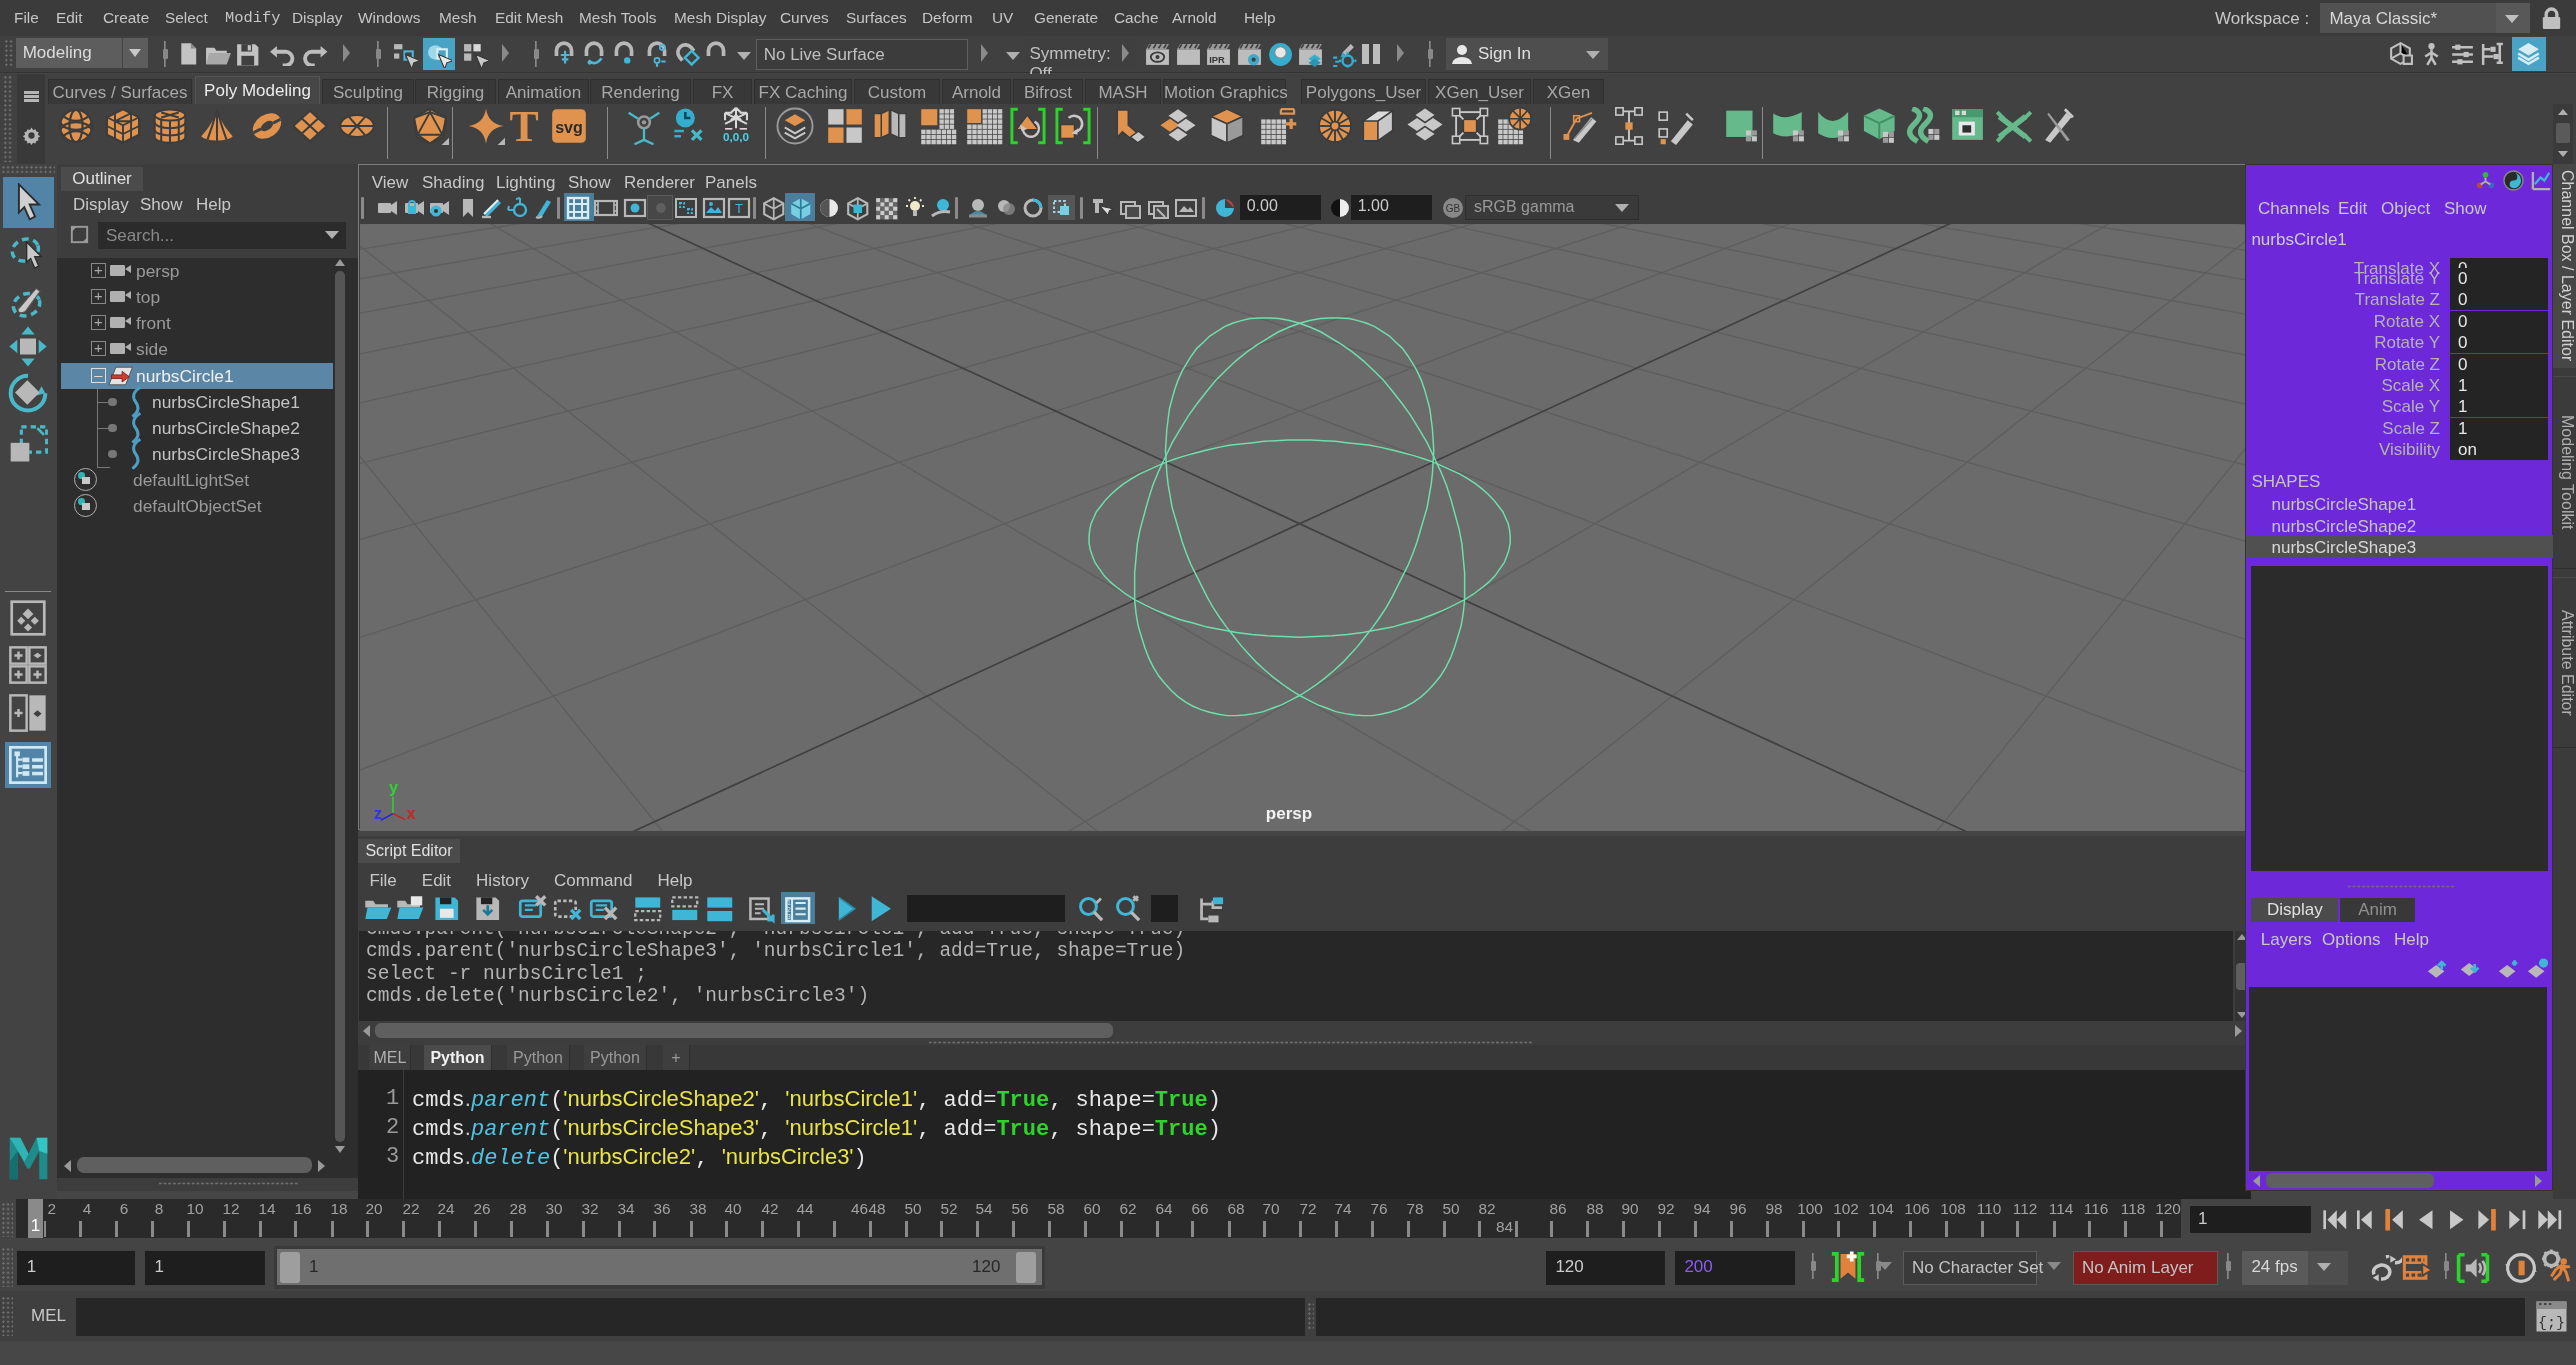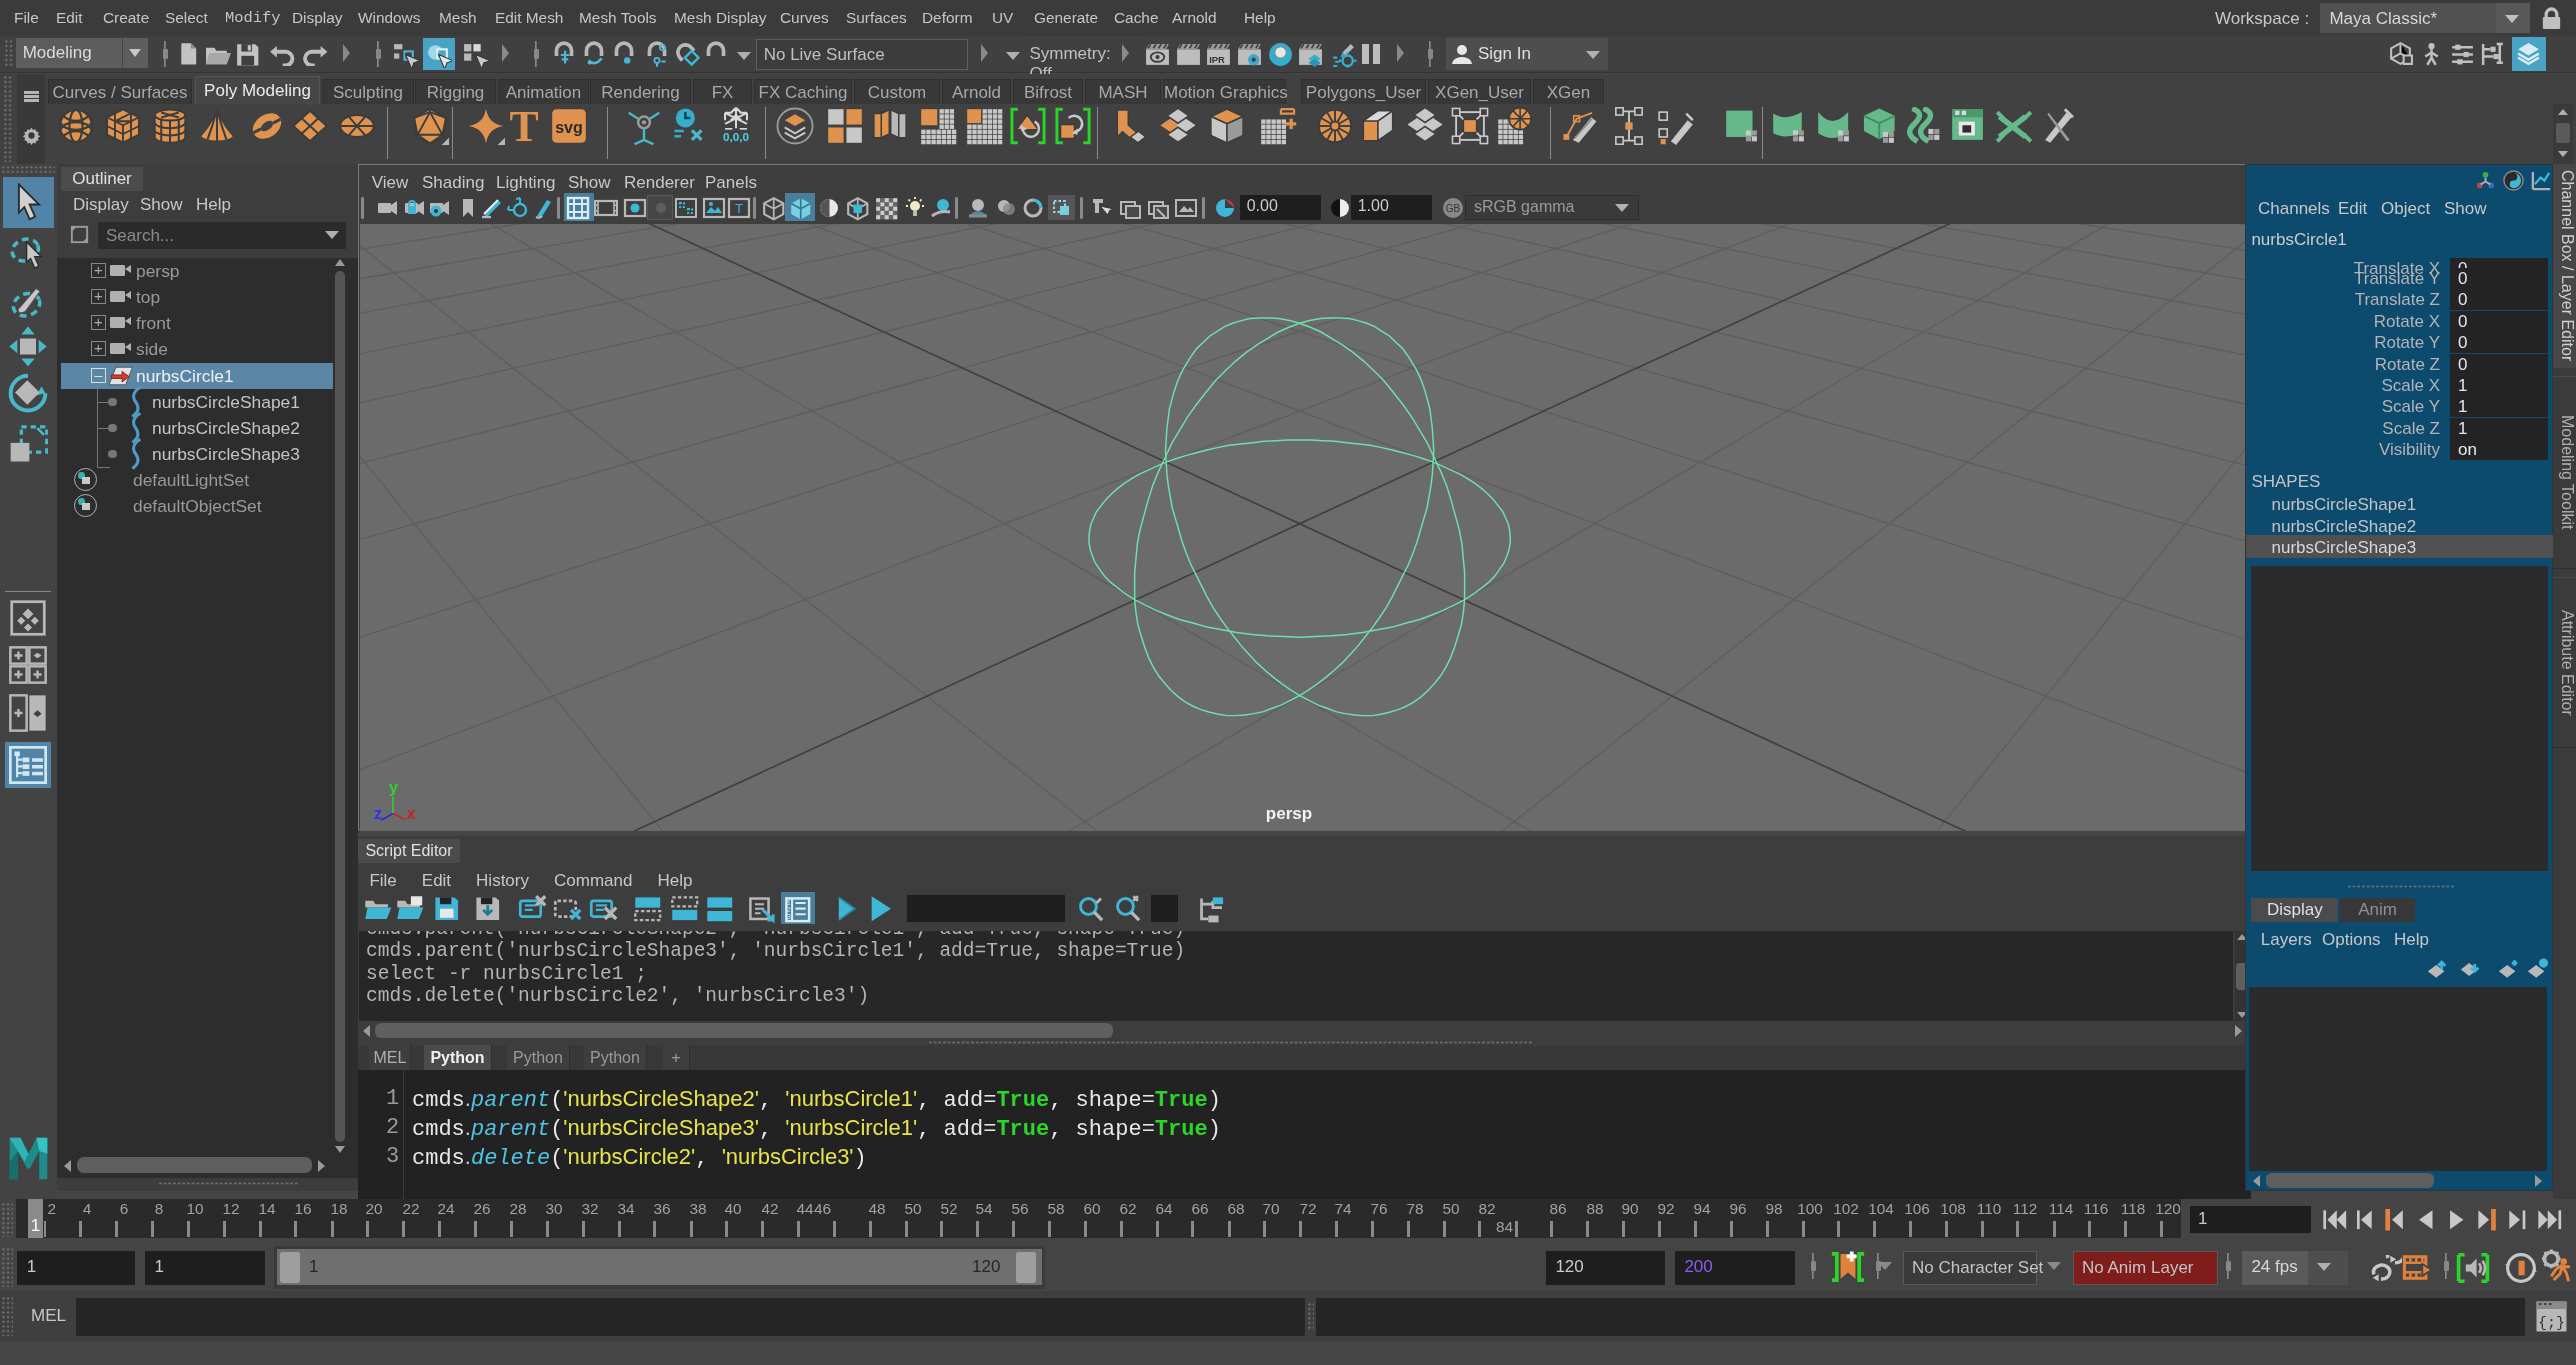--- a/index.html
+++ b/index.html
@@ -1247,21 +1247,21 @@
       <div class="abs" style="left:45px;top:0;width:1.3px;height:129px;background:#3c3c3c;"></div>
       <div class="code2 abs" style="left:28px;top:16px;color:#9a9a9a;">1</div>
       <div class="code2 abs" style="left:28px;top:45px;color:#9a9a9a;">2</div>
       <div class="code2 abs" style="left:28px;top:74px;color:#9a9a9a;">3</div>
       <div class="code2 abs" style="left:54px;top:16px;color:#e8e8e8;">cmds<span style="color:#c8c8c8">.</span><i style="color:#4fc3e0">parent</i>(<span class="str">'nurbsCircleShape2'</span>, <span class="str">'nurbsCircle1'</span>, add=<b class="tru">True</b>, shape=<b class="tru">True</b>)</div>
       <div class="code2 abs" style="left:54px;top:45px;color:#e8e8e8;">cmds<span style="color:#c8c8c8">.</span><i style="color:#4fc3e0">parent</i>(<span class="str">'nurbsCircleShape3'</span>, <span class="str">'nurbsCircle1'</span>, add=<b class="tru">True</b>, shape=<b class="tru">True</b>)</div>
       <div class="code2 abs" style="left:54px;top:74px;color:#e8e8e8;">cmds<span style="color:#c8c8c8">.</span><i style="color:#4fc3e0">delete</i>(<span class="str">'nurbsCircle2'</span>, <span class="str">'nurbsCircle3'</span>)</div>
     </div>
   </div>
 
-  <div class="abs" id="channelbox" style="left:2245px;top:164px;width:308px;height:1027px;background:#0c4a6e;border:0.7px solid #333;">
+  <div class="abs" id="channelbox" style="left:2245px;top:164px;width:308px;height:1027px;background:#6d28d9;border:0.7px solid #333;">
 
     <svg class="abs" style="left:228px;top:4px" width="23" height="23" viewBox="0 0 24 24">
         <circle cx="12" cy="6" r="3" fill="#35b04a"></circle>
         <circle cx="6" cy="17" r="3" fill="#b84a3a"></circle>
         <circle cx="18" cy="17" r="3" fill="#3a6ab8"></circle>
         <path d="M12 9 v4 m0 0 l-5 3 m5 -3 l5 3" stroke="#b0b0b0" stroke-width="2"></path>
       </svg>
     <svg class="abs" style="left:256px;top:4px" width="23" height="23" viewBox="0 0 24 24">
         <circle cx="12" cy="12" r="10" fill="#2a2a2a" stroke="#888" stroke-width="1.5"></circle>
         <path d="M12 4 a8 8 0 0 1 0 16 a4 4 0 0 1 0 -8 a4 4 0 0 0 0 -8" fill="#3fb6d6"></path>
@@ -1400,21 +1400,21 @@
         <span style="position:absolute;left:439px;top:1.3px;width:54px;text-align:center;">26</span>
         <span style="position:absolute;left:475px;top:1.3px;width:54px;text-align:center;">28</span>
         <span style="position:absolute;left:511px;top:1.3px;width:54px;text-align:center;">30</span>
         <span style="position:absolute;left:547px;top:1.3px;width:54px;text-align:center;">32</span>
         <span style="position:absolute;left:583px;top:1.3px;width:54px;text-align:center;">34</span>
         <span style="position:absolute;left:619px;top:1.3px;width:54px;text-align:center;">36</span>
         <span style="position:absolute;left:655px;top:1.3px;width:54px;text-align:center;">38</span>
         <span style="position:absolute;left:690px;top:1.3px;width:54px;text-align:center;">40</span>
         <span style="position:absolute;left:727px;top:1.3px;width:54px;text-align:center;">42</span>
         <span style="position:absolute;left:762px;top:1.3px;width:54px;text-align:center;">44</span>
-        <span style="position:absolute;left:798px;top:1.3px;width:54px;text-align:left;">46</span>
+        <span style="position:absolute;left:798px;top:1.3px;width:54px;text-align:right;">46</span>
         <span style="position:absolute;left:834px;top:1.3px;width:54px;text-align:center;">48</span>
         <span style="position:absolute;left:870px;top:1.3px;width:54px;text-align:center;">50</span>
         <span style="position:absolute;left:906px;top:1.3px;width:54px;text-align:center;">52</span>
         <span style="position:absolute;left:941px;top:1.3px;width:54px;text-align:center;">54</span>
         <span style="position:absolute;left:977px;top:1.3px;width:54px;text-align:center;">56</span>
         <span style="position:absolute;left:1013px;top:1.3px;width:54px;text-align:center;">58</span>
         <span style="position:absolute;left:1049px;top:1.3px;width:54px;text-align:center;">60</span>
         <span style="position:absolute;left:1085px;top:1.3px;width:54px;text-align:center;">62</span>
         <span style="position:absolute;left:1121px;top:1.3px;width:54px;text-align:center;">64</span>
         <span style="position:absolute;left:1157px;top:1.3px;width:54px;text-align:center;">66</span>

